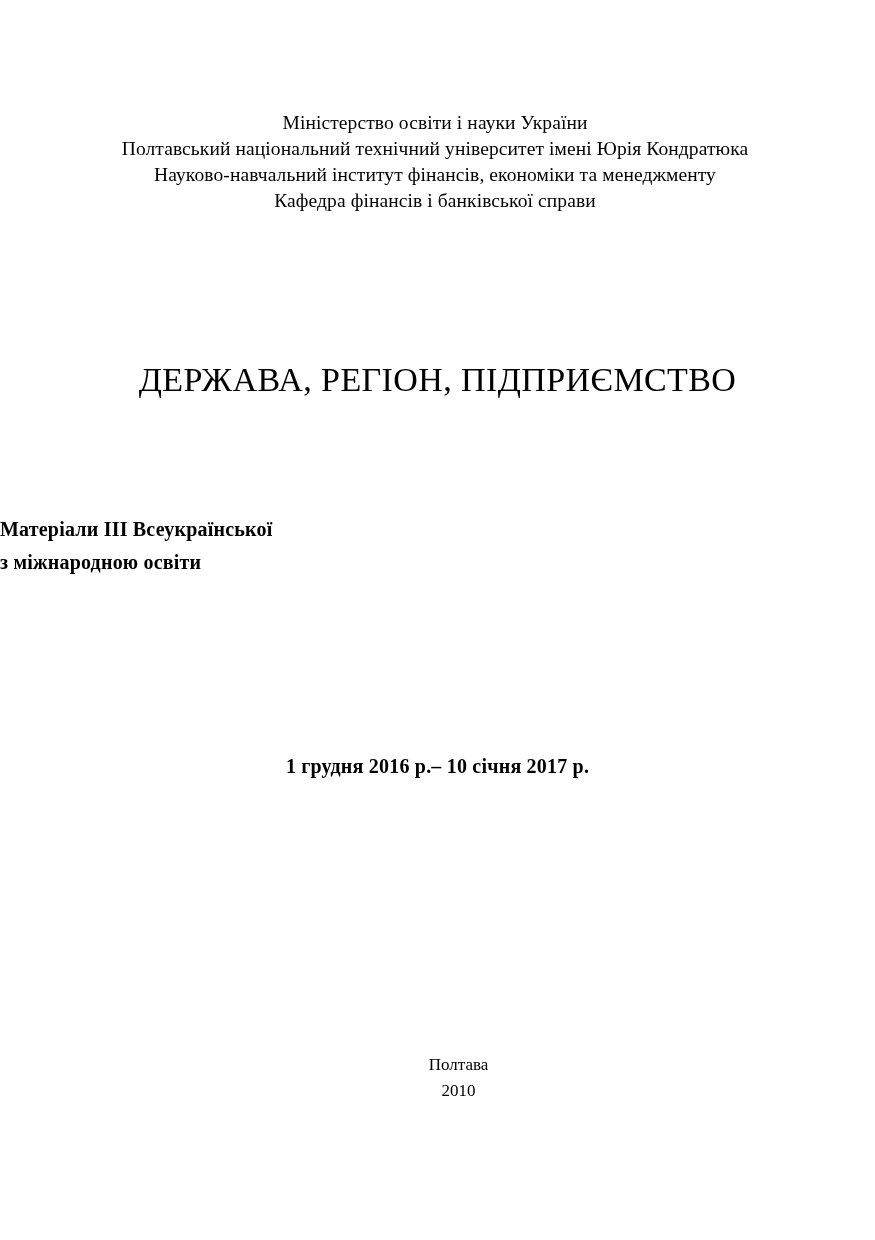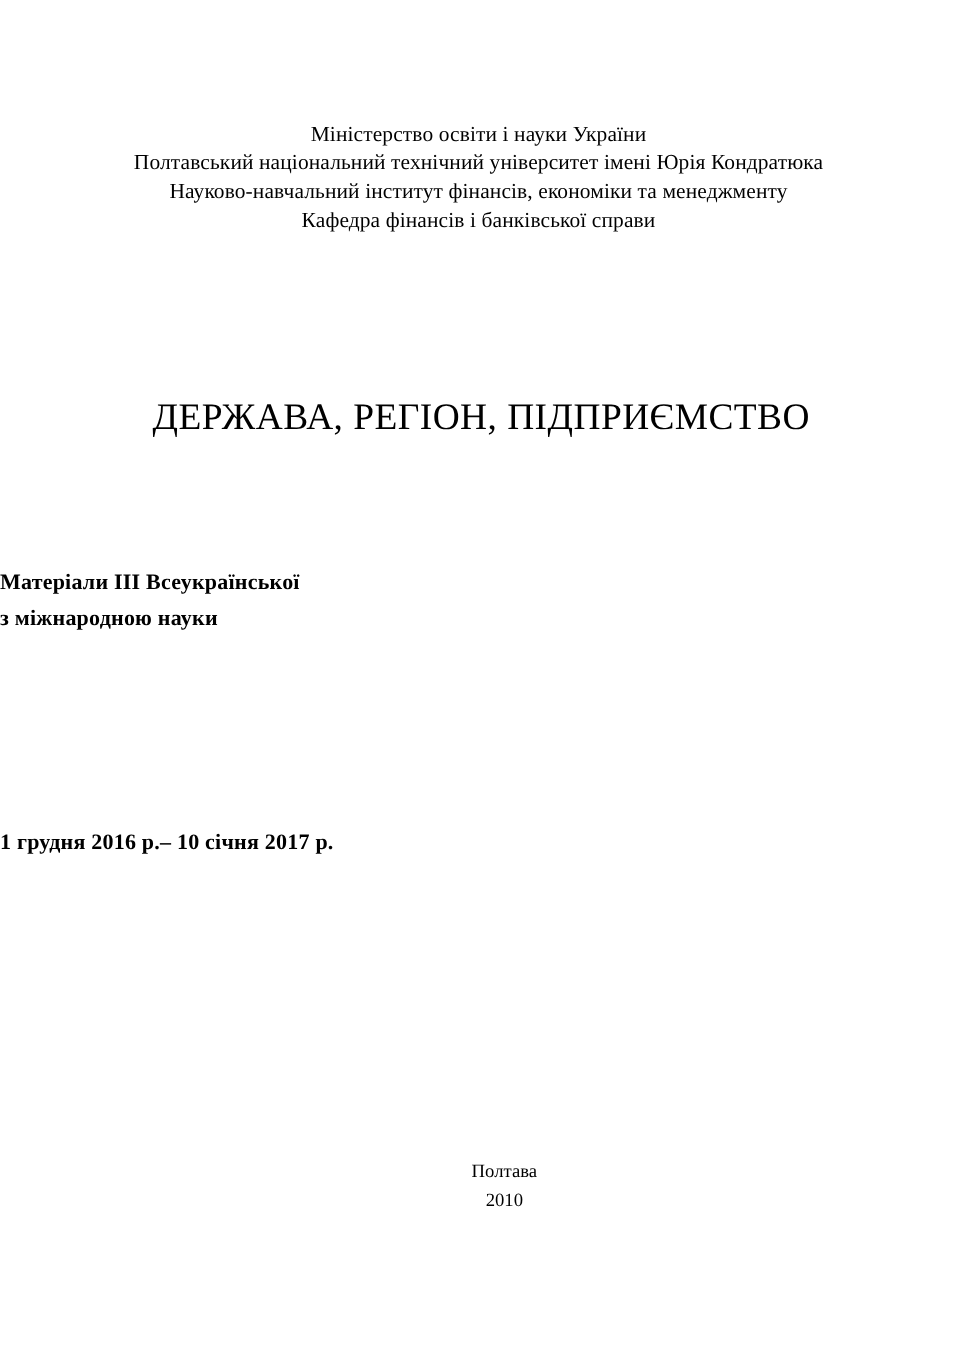--- a/index.html
+++ b/index.html
@@ -66,21 +66,21 @@
     letter-spacing: 0.2px;
     white-space: nowrap;
   }
 
   
   .dates {
     position: absolute;
     top: 755px;
     left: 0;
     width: 875px;
-    text-align: left;
+    text-align: center;
     font-weight: bold;
     font-size: 20px;
     letter-spacing: 0.2px;
   }
 
   
   .imprint {
     position: absolute;
     top: 1052px;
     left: 0;
@@ -104,21 +104,21 @@
     <div class="line">Науково-навчальний інститут фінансів, економіки та менеджменту</div>
     <div class="line">Кафедра фінансів і банківської справи</div>
   </div>
 
   <div class="main-title">
     <div class="t-line">ДЕРЖАВА, РЕГІОН, ПІДПРИЄМСТВО</div>
   </div>
 
   <div class="subtitle">
     <div class="s-line">Матеріали ІІІ Всеукраїнської</div>
-    <div class="s-line">з міжнародною науки</div>
+    <div class="s-line">з міжнародною освіти</div>
   </div>
 
   <div class="dates">1 грудня 2016 р.– 10 січня 2017 р.</div>
 
   <div class="imprint">
     <div class="i-line">Полтава</div>
     <div class="i-line">2010</div>
   </div>
 
 </div>

